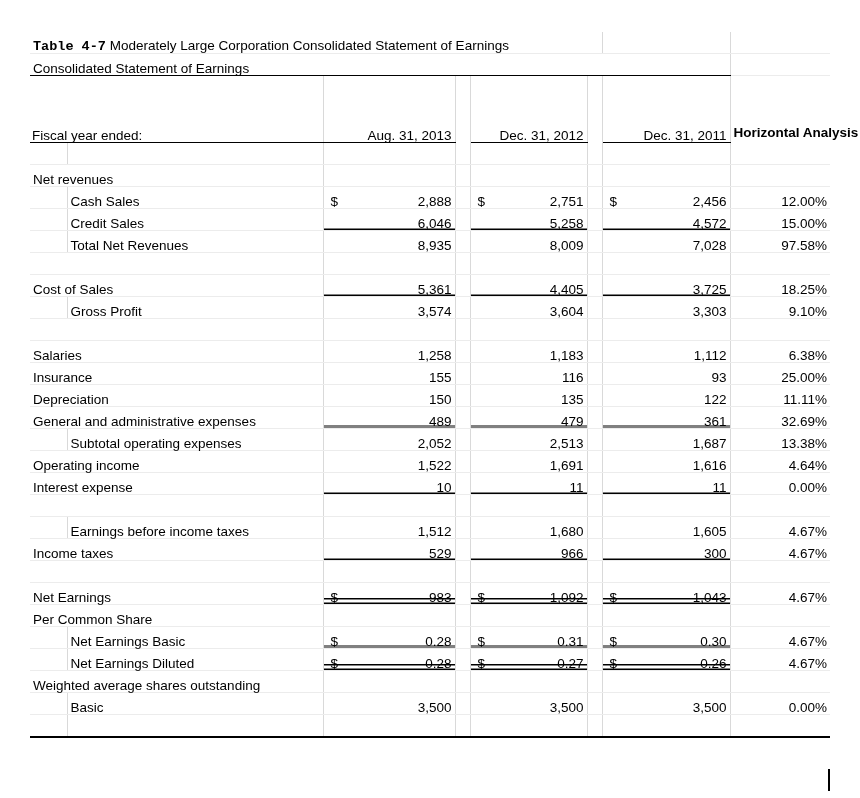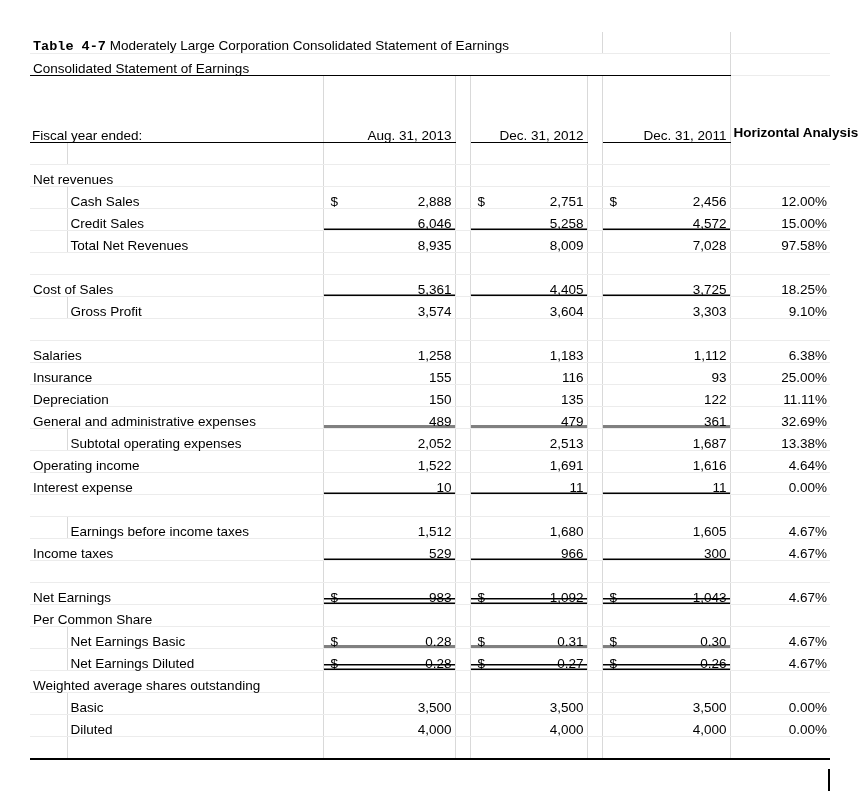--- a/index.html
+++ b/index.html
@@ -425,30 +425,20 @@
         <tr>
           <td></td>
           <td class="lbl ind1">Basic</td>
           <td class="num ">3,500</td>
           <td></td>
           <td class="num ">3,500</td>
           <td></td>
           <td class="num ">3,500</td>
           <td class="pct no-right">0.00%</td>
         </tr>
-        <tr>
-          <td></td>
-          <td class="lbl ind1">Diluted</td>
-          <td class="num ">4,000</td>
-          <td></td>
-          <td class="num ">4,000</td>
-          <td></td>
-          <td class="num ">4,000</td>
-          <td class="pct no-right">0.00%</td>
-        </tr>
         <tr class="foot-rule">
           <td></td>
           <td></td>
           <td></td>
           <td></td>
           <td></td>
           <td></td>
           <td></td>
           <td class="no-right" style="border-bottom: none;"></td>
         </tr>

